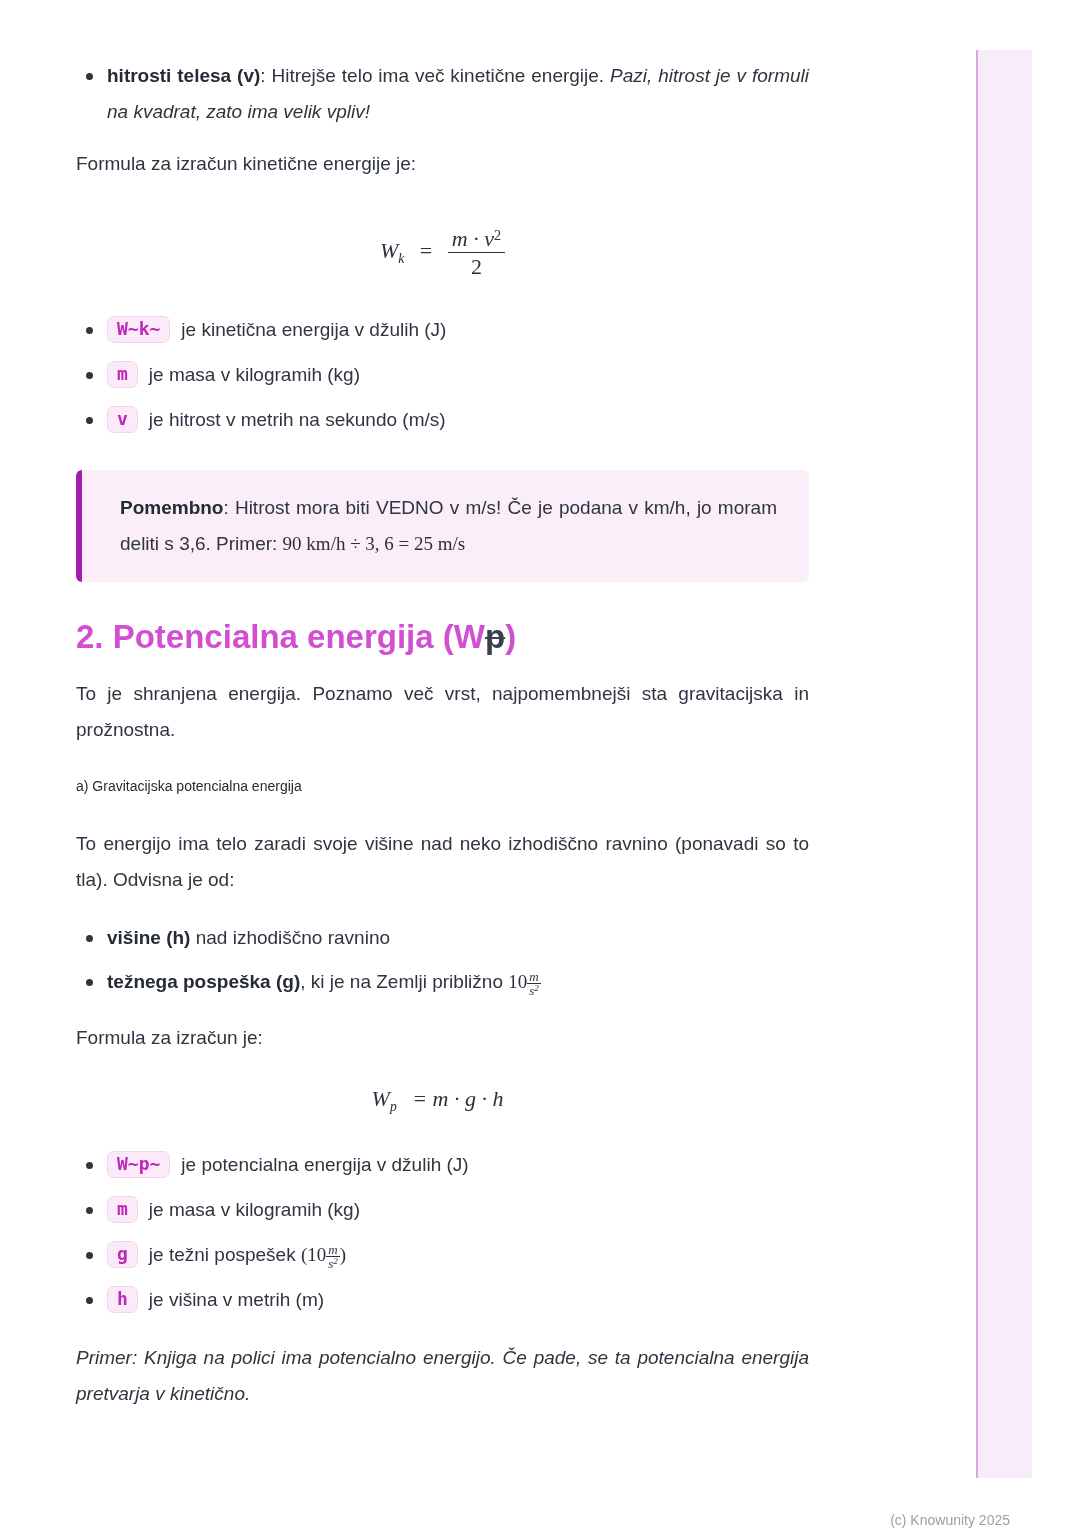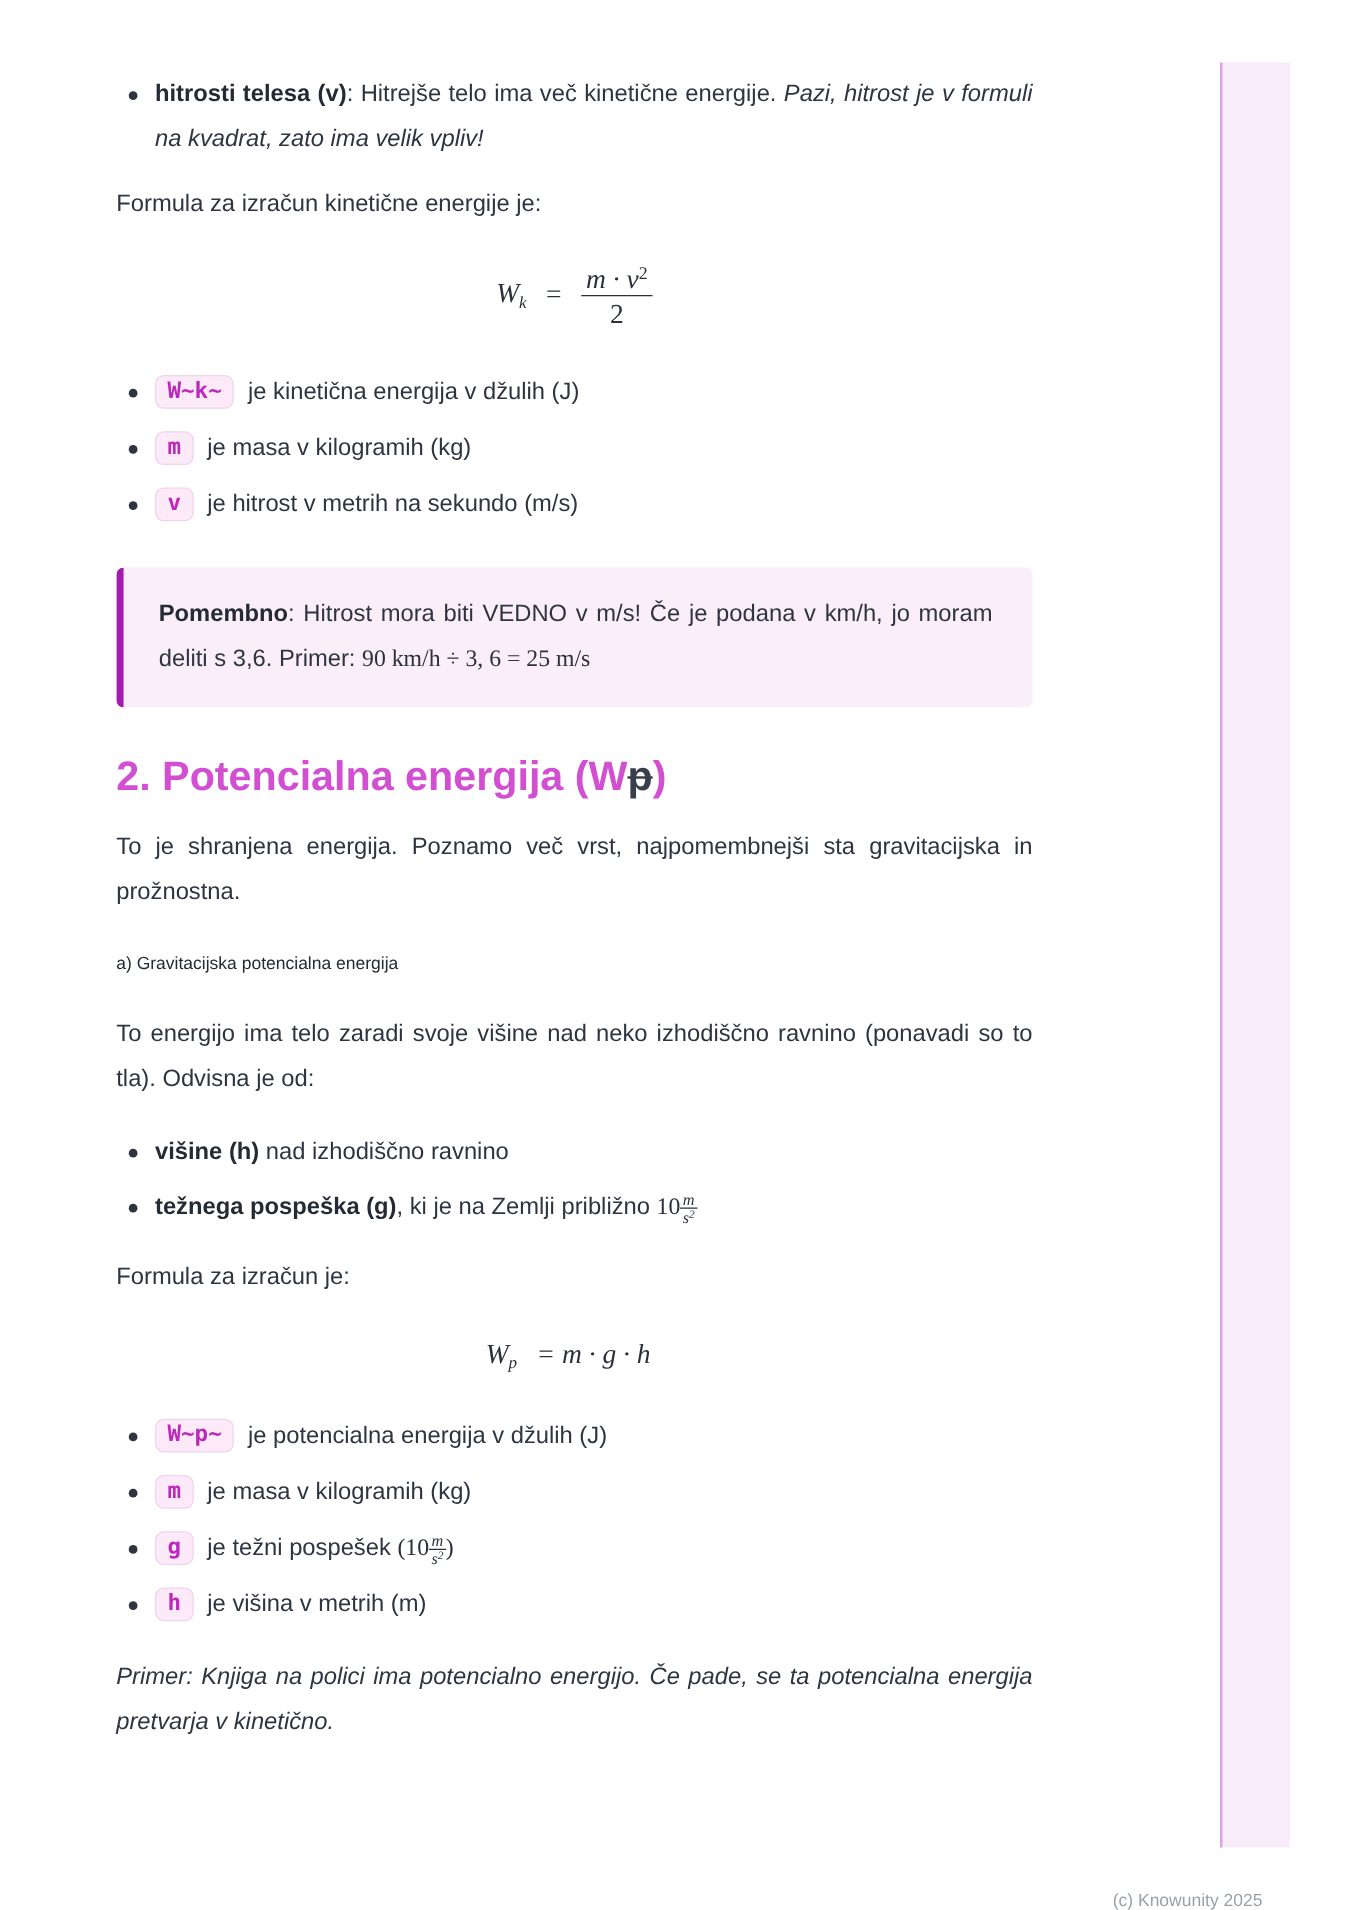--- a/index.html
+++ b/index.html
@@ -1,37 +1,37 @@
 <!DOCTYPE html>
 <html><head>
 <meta charset="utf-8">
 <style>
   html,body{margin:0;padding:0;background:#ffffff;}
   .page{position:relative;width:1080px;height:1528px;background:#ffffff;overflow:hidden;
         font-family:"Liberation Sans",sans-serif;color:#2f3540;}
   .side-strip{position:absolute;left:976px;top:50px;width:54px;height:1428px;
         background:#f8ecfb;border-left:2px solid #d9a6e4;z-index:1;}
   .footer{position:absolute;top:1512px;right:70px;font-size:14px;color:#9aa1a9;z-index:2;}
-  .content{position:absolute;left:93px;top:54px;width:733px;font-size:19px;line-height:36px;z-index:2;}
+  .content{position:absolute;left:76px;top:54px;width:733px;font-size:19px;line-height:36px;z-index:2;}
   .para{text-align:justify;margin:0;}
   .b{font-weight:bold;color:#252b34;}
   .i{font-style:italic;}
   .li{display:flex;align-items:flex-start;}
   .dot{flex:0 0 auto;width:7px;height:7px;border-radius:50%;background:#2f3540;margin:15px 14px 0 10px;}
   .li-body{flex:1 1 auto;}
   .justify{text-align:justify;}
   .badge{display:inline-block;font-family:"DejaVu Sans Mono","Liberation Mono",monospace;
         font-size:18px;font-weight:bold;color:#bb28bb;background:#fceaf8;
         border:1px solid #f0d3ec;border-radius:7px;padding:1px 9px 3px;line-height:21px;
         margin-right:11px;vertical-align:1px;}
   .callout{background:#faeef9;border-left:6px solid #a21caf;border-radius:6px;
-        padding:20px 32px 20px 28px;margin-top:32px;text-align:justify;}
+        padding:20px 32px 20px 38px;margin-top:32px;text-align:justify;}
   .math{font-family:"Liberation Serif",serif;color:#2b303a;}
   .math-block{text-align:center;font-family:"Liberation Serif",serif;font-size:22px;
-        color:#2b303a;margin-top:28px;line-height:1.2;}
+        color:#2b303a;margin-top:44px;line-height:1.2;}
   .mi{font-style:italic;}
   .msub{font-size:0.62em;font-style:italic;vertical-align:-0.35em;}
   .mrel{margin:0 10px;}
   .frac{display:inline-block;text-align:center;vertical-align:middle;line-height:1.15;}
   .frac .ftop{display:block;border-bottom:1.4px solid #2b303a;padding:0 4px 1px;}
   .frac .fbot{display:block;padding-top:1px;}
   .frac sup,.ftop sup{font-size:0.65em;vertical-align:0.45em;line-height:0;}
   .frac-sm{display:inline-block;text-align:center;vertical-align:-7px;line-height:1.0;
         font-size:13px;font-family:"Liberation Serif",serif;font-style:italic;}
   .frac-sm .ftop{display:block;border-bottom:1px solid #2b303a;padding:0 2px;}

